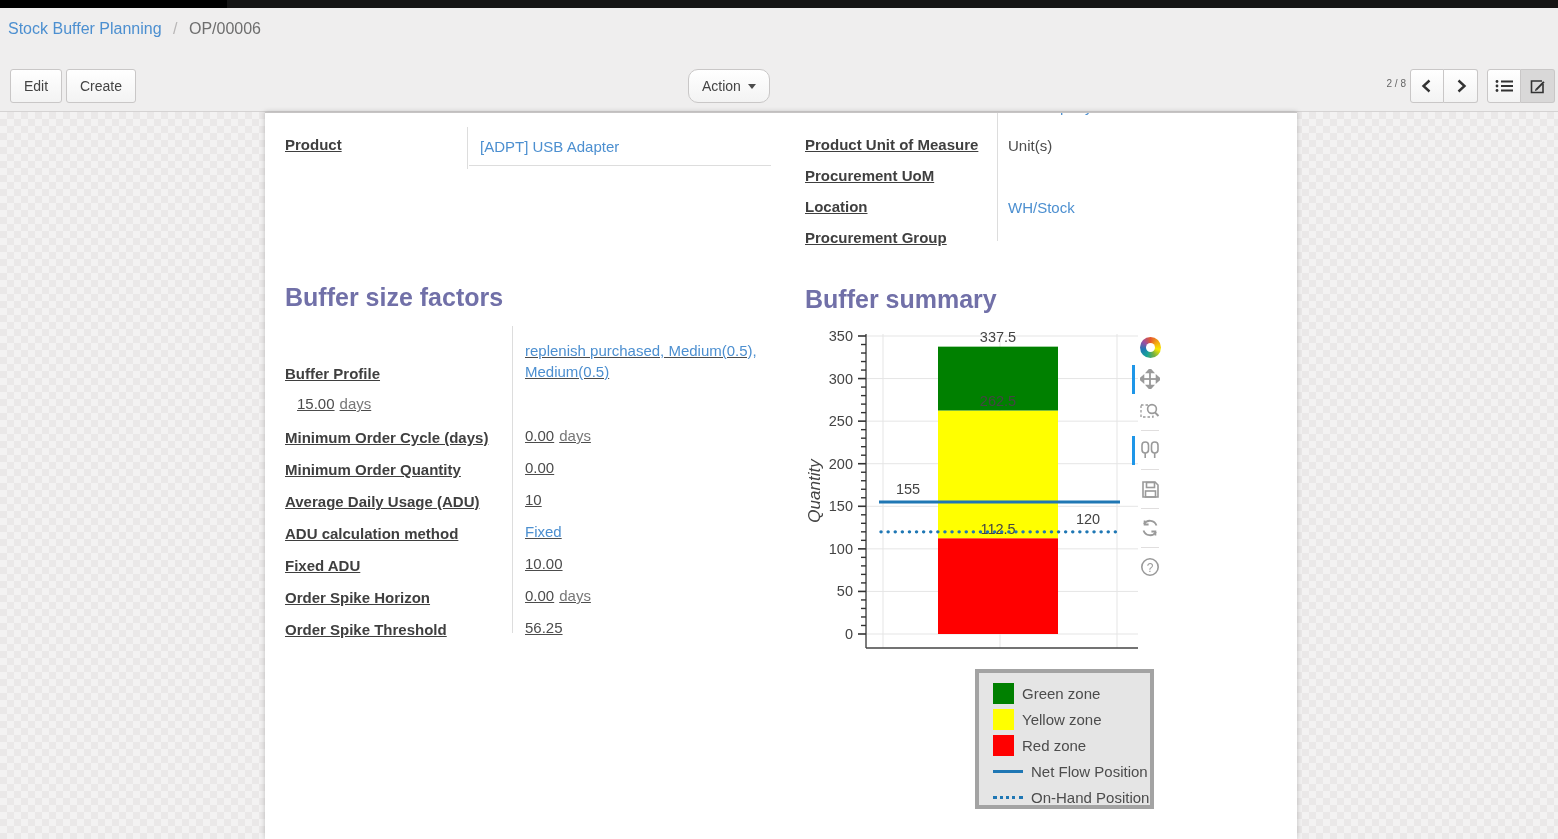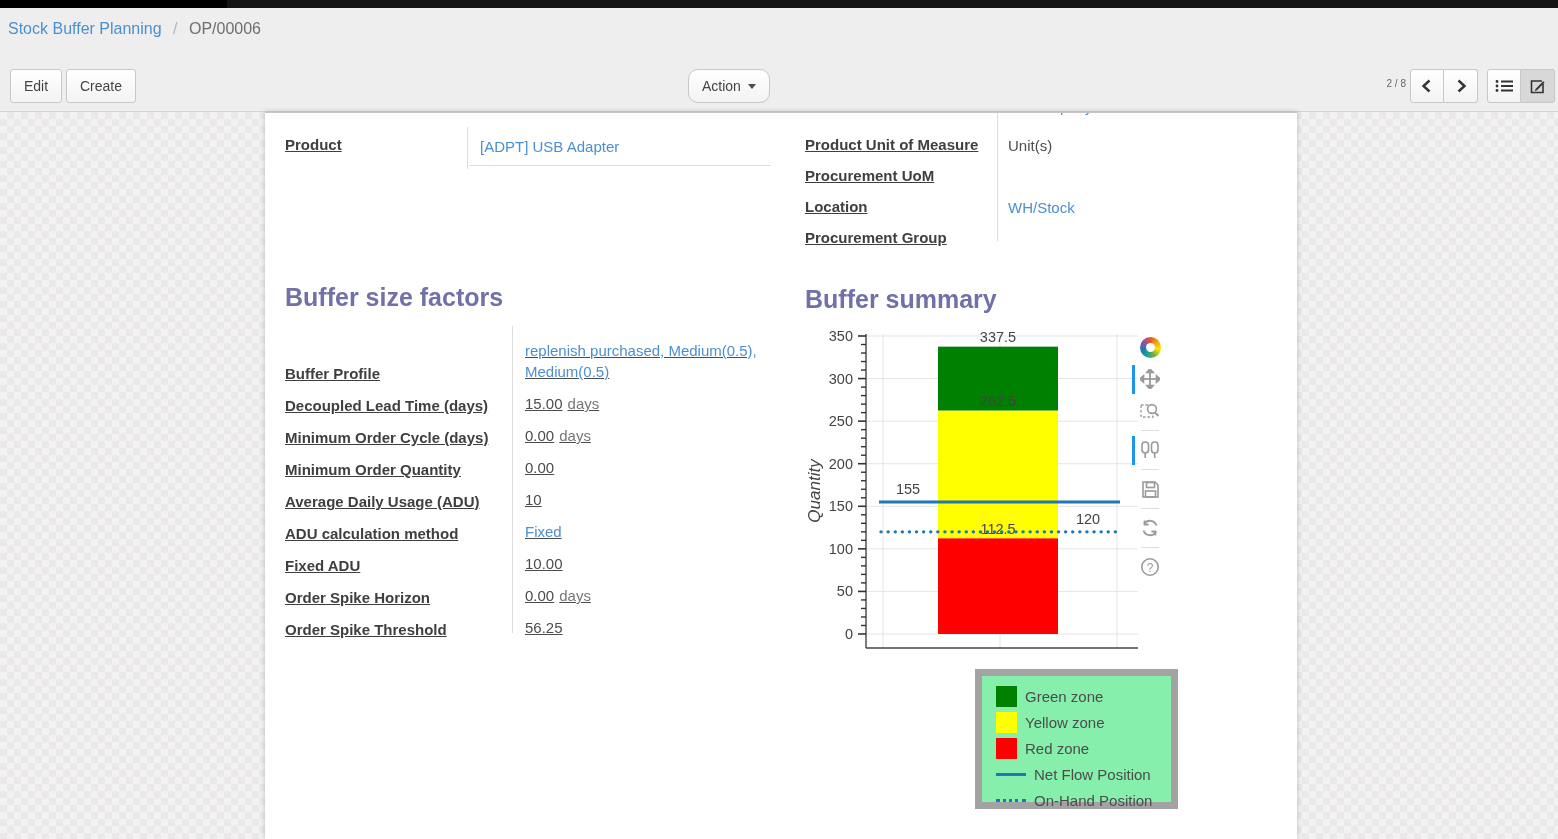--- a/index.html
+++ b/index.html
@@ -78,22 +78,22 @@
     flex-direction:column; align-items:center; }
   .modebar .mb-icon { width:22px; height:22px; margin:5px 0; display:flex;
     align-items:center; justify-content:center; cursor:pointer; }
   .modebar .mb-sep { width:18px; height:1px; background:#e0dede; margin:3px 0; }
   .mb-logo { width:21px; height:21px; border-radius:50%;
     background:conic-gradient(#e4572e,#f3a712,#f9e900,#76b041,#17a398,#1f77b4,#9a4ea3,#e4572e); position:relative; }
   .mb-logo::after { content:""; position:absolute; left:6px; top:6px; width:9px; height:9px;
     border-radius:50%; background:#fff; }
   .mb-active-bar { position:absolute; width:3px; height:29px; background:#1e96e8; left:-7px; }
 
-  .legend { position:absolute; left:710px; top:556px; width:203px; height:140px;
-    background:#86efac; border:7px solid #a3a3a3; padding:7px 0 0 14px; }
+  .legend { position:absolute; left:710px; top:556px; width:179px; height:140px;
+    background:#e5e5e5; border:4px solid #a3a3a3; padding:7px 0 0 14px; }
   .legend .li { display:flex; align-items:center; height:26px; cursor:pointer; }
   .legend .swatch { width:21px; height:21px; margin-right:8px; }
   .legend .lswatch { width:30px; height:0; margin-right:8px; }
   .legend .ltext { font-size:15px; color:#4c4c4c; }
 </style>
 </head>
 <body>
 
 <div class="topbar">
     <div class="seg"></div>
@@ -186,21 +186,20 @@
 
     <div class="section-title" style="left:20px; top:170px;">Buffer size factors</div>
     <div class="section-title" style="left:540px; top:172px;">Buffer summary</div>
 
     <div class="factors" id="factors-group">
         <div class="frow tall">
           <div class="flabel o-label">Buffer Profile</div>
           <div class="fvalue o-value"><span class="o-link">replenish purchased, Medium(0.5), Medium(0.5)</span></div>
         </div>
         <div class="frow">
-          <div class="flabel o-label">Decoupled Lead Time (days)</div>
           <div class="fvalue o-value"><span>15.00</span><span class="o-unit">days</span></div>
         </div>
         <div class="frow">
           <div class="flabel o-label">Minimum Order Cycle (days)</div>
           <div class="fvalue o-value"><span>0.00</span><span class="o-unit">days</span></div>
         </div>
         <div class="frow">
           <div class="flabel o-label">Minimum Order Quantity</div>
           <div class="fvalue o-value"><span>0.00</span></div>
         </div>

